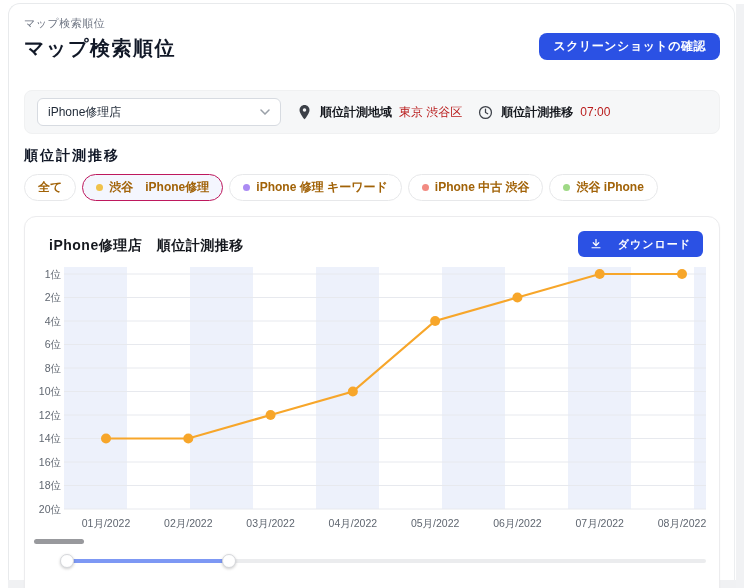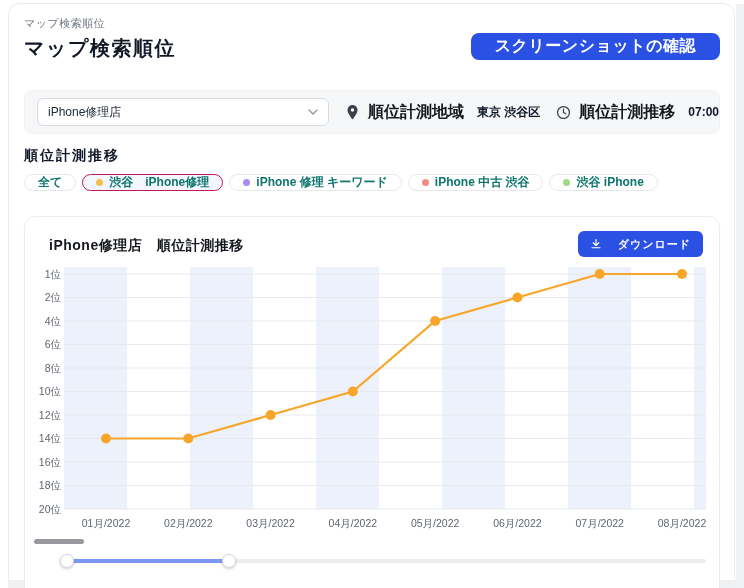--- a/index.html
+++ b/index.html
@@ -14,46 +14,46 @@
     border-left:1px solid #e8eaec; border-top:1px solid #e8eaec; border-right:1px solid #eceef0;
     border-radius:12px 12px 0 0; box-sizing:border-box; pointer-events:none;
   }
   .right-strip { position:absolute; left:736px; top:4px; width:8px; height:584px; background:#f1f2f4; }
   .bottom-strip { position:absolute; left:8px; top:580px; width:728px; height:8px; background:#f0f1f3; }
 
   .breadcrumb { position:absolute; left:24px; top:16px; font-size:11px; color:#6b7280; letter-spacing:.5px; }
   .page-title { position:absolute; left:24px; top:35px; margin:0; font-size:20px; font-weight:700; color:#111827; letter-spacing:1.5px; }
 
   .btn { border:none; cursor:pointer; color:#fff; background:#2b51e4; font-family:inherit; font-weight:700; }
-  .btn-screenshot { position:absolute; top:33px; right:24px; height:27px; padding:0 24px; border-radius:8px; font-size:16px; letter-spacing:.5px; }
+  .btn-screenshot { position:absolute; top:33px; right:24px; height:27px; padding:0 14px; border-radius:8px; font-size:12px; letter-spacing:.5px; }
   .btn-download { position:absolute; top:14px; right:16px; height:26px; padding:0 12px; border-radius:6px; font-size:11px; display:flex; align-items:center; gap:16px; letter-spacing:1px; }
 
   .filter-bar {
     position:absolute; left:24px; top:90px; width:696px; height:44px;
     background:#f6f7f8; border:1px solid #f0f1f2; border-radius:8px; box-sizing:border-box;
     display:flex; align-items:center; padding:0 12px;
   }
   .select {
-    width:292px; height:28px; background:#fff; border:1px solid #d7dbe1; border-radius:6px;
+    width:244px; height:28px; background:#fff; border:1px solid #d7dbe1; border-radius:6px;
     display:flex; align-items:center; justify-content:space-between; padding:4px 10px;
     font-size:12px; color:#1f2937; cursor:pointer; box-sizing:border-box; flex:none;
   }
   .icon { flex:none; display:block; }
   .pin-icon   { margin-left:16px; margin-right:8px; }
   .clock-icon { margin-left:16px; margin-right:8px; }
-  .flabel { font-size:16px; font-weight:700; color:#15181e; white-space:nowrap; }
-  .fvalue { font-size:12px; color:#0f172a; margin-left:13px; white-space:nowrap;font-weight:bold; }
+  .flabel { font-size:12px; font-weight:700; color:#15181e; white-space:nowrap; }
+  .fvalue { font-size:12px; color:#b91c1c; margin-left:7px; white-space:nowrap; }
 
   .kw-heading { position:absolute; left:24px; top:147px; margin:0; font-size:14px; font-weight:700; color:#111827; letter-spacing:2px; }
 
   .chips { position:absolute; left:24px; top:174px; display:flex; gap:6px; }
   .chip {
-    display:flex; align-items:center; gap:6px; height:17px; padding:0 13px;
+    display:flex; align-items:center; gap:6px; height:27px; padding:0 13px;
     background:#fff; border:1px solid #e7e8ea; border-radius:14px;
-    font-size:12px; font-weight:700; color:#0f766e; cursor:pointer; font-family:inherit; white-space:nowrap;
+    font-size:12px; font-weight:700; color:#a16207; cursor:pointer; font-family:inherit; white-space:nowrap;
   }
   .chip-selected { border:1px solid #be185d; background:#f4f6fe; }
   .dot { width:7px; height:7px; border-radius:50%; flex:none; }
 
   .card {
     position:absolute; left:24px; top:216px; width:696px; height:437px;
     background:#fff; border:1px solid #ececee; border-radius:12px; box-sizing:border-box;
     box-shadow:0 1px 2px rgba(16,24,40,.04);
   }
   .card-title { position:absolute; left:24px; top:20px; margin:0; font-size:14px; font-weight:700; color:#15181e; letter-spacing:.5px; }

